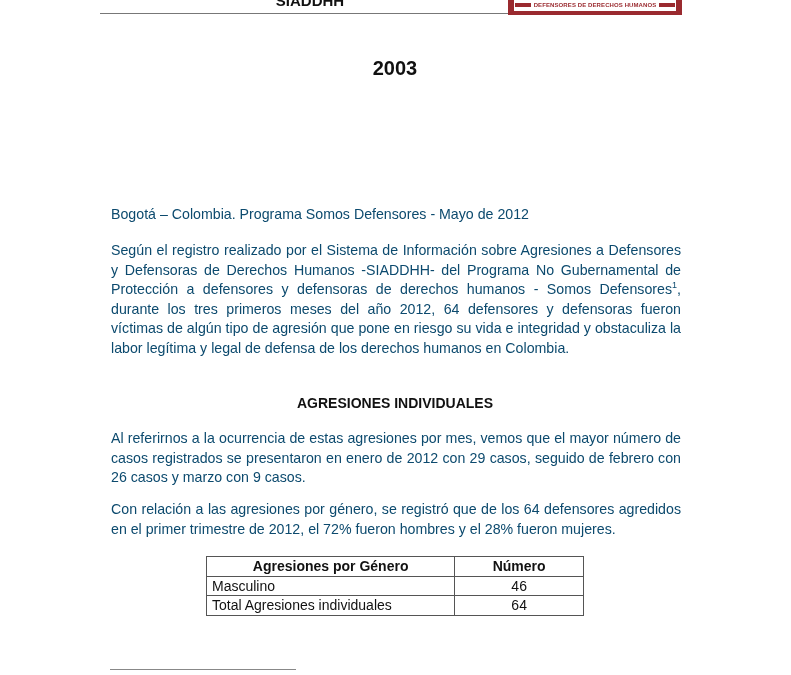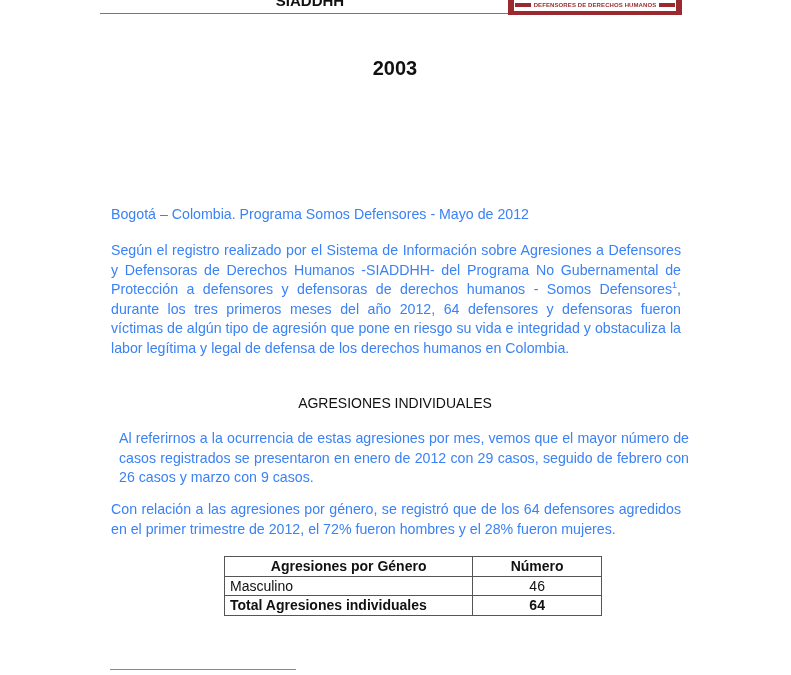--- a/index.html
+++ b/index.html
@@ -50,52 +50,52 @@
       font-size: 20px;
       line-height: 28px;
       color: #111;
     }
     .p {
       position: absolute;
       left: 111px; width: 570px;
       font-size: 14.2px;
       line-height: 19.6px;
       text-align: justify;
-      color: #3b82f6;
+      color: #0c4a6e;
     }
     .p-last { text-align-last: left; }
     .dateline { top: 205px; }
     .intro { top: 241px; }
     .sec-head {
       position: absolute;
       left: 100px; width: 590px; top: 393px;
-      text-align: center; font-weight: normal; font-size: 14px; line-height: 20px;
+      text-align: center; font-weight: bold; font-size: 14px; line-height: 20px;
     }
-    .para-month { top: 429px; margin-left: 8px; }
+    .para-month { top: 429px; }
     .para-gender { top: 500px; }
     sup { font-size: 9px; vertical-align: super; line-height: 0; }
     .bold { font-weight: normal; }
 
     table.gender {
       position: absolute;
-      left: 224px; top: 556px;
+      left: 206px; top: 556px;
       width: 378px;
       border-collapse: collapse;
       font-size: 14px;
     }
     table.gender th, table.gender td {
       border: 1px solid #555;
       height: 19.7px;
       line-height: 17px;
       padding: 0 5px;
     }
     table.gender th { font-weight: bold; text-align: center; }
     .col-a { width: 249px; }
     .col-b { width: 129px; text-align: center; }
-    tr.total td { font-weight: bold; }
+    tr.total td { font-weight: normal; }
 
     .footnote-line {
       position: absolute;
       left: 110px; top: 669px;
       width: 186px; height: 1px;
       background: #888;
     }
   </style>
 </head>
 <body>

